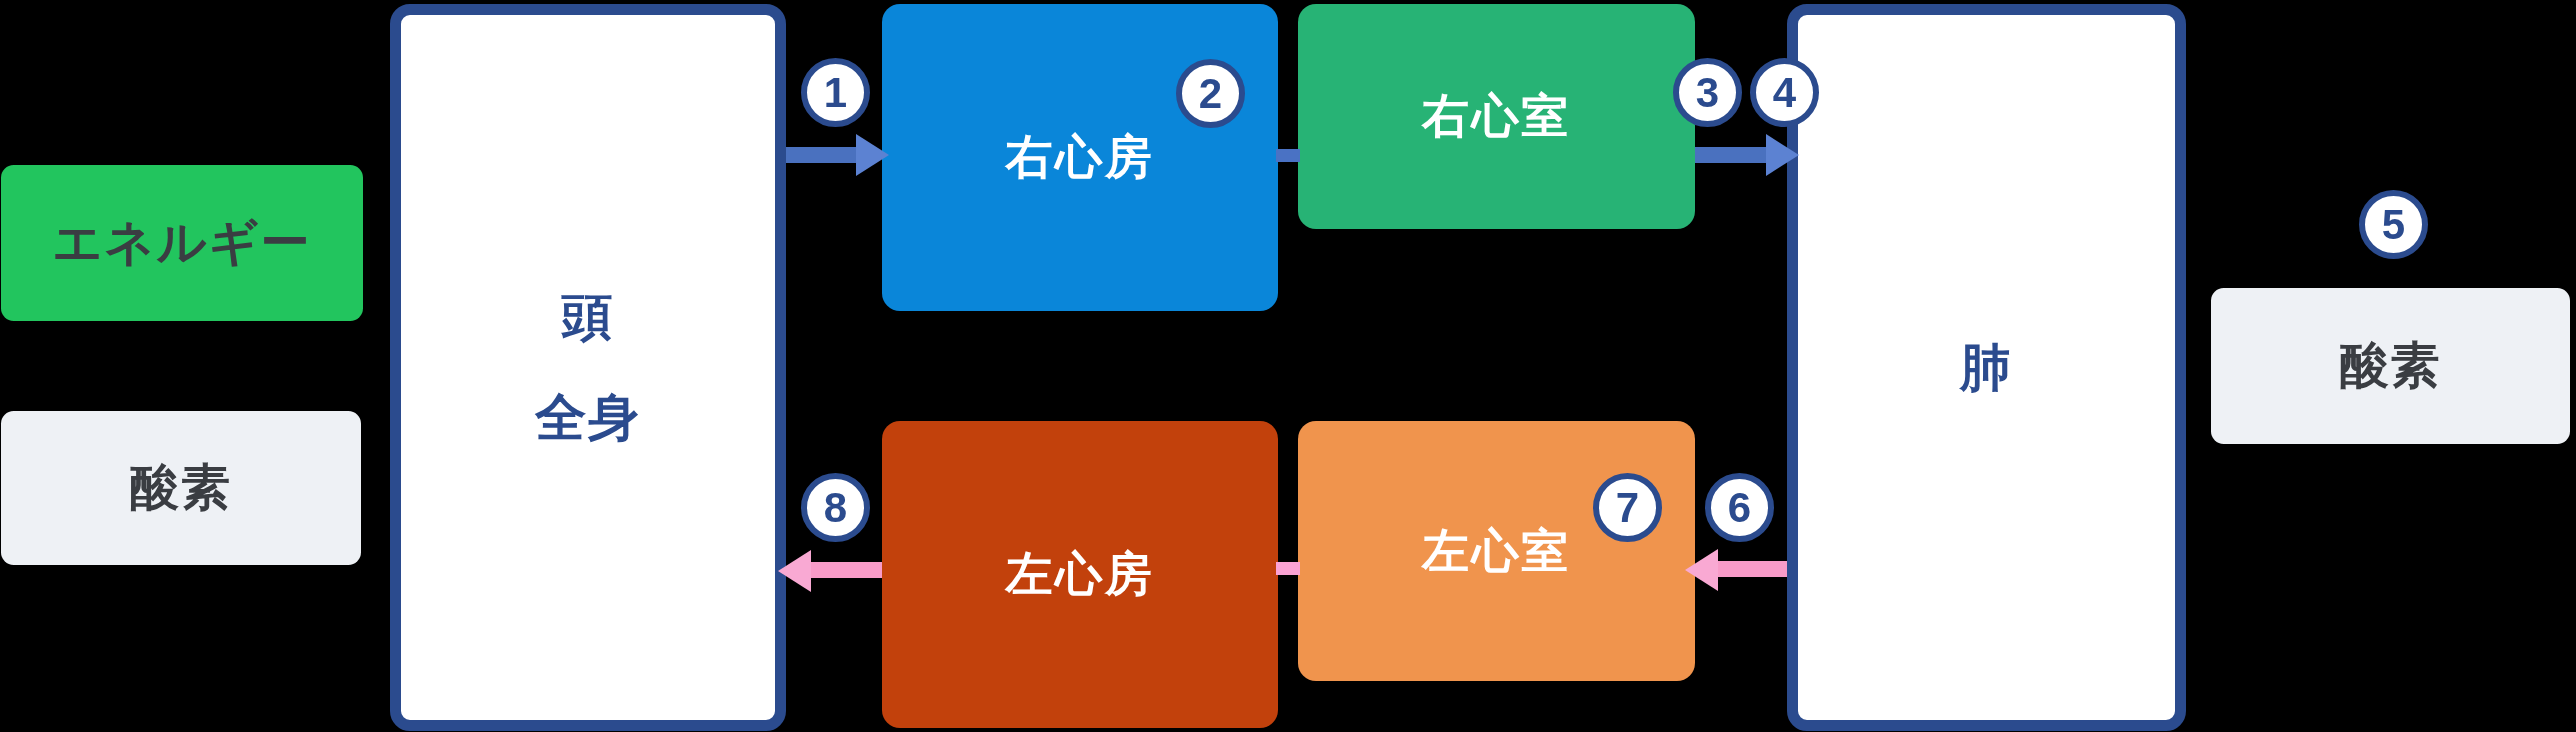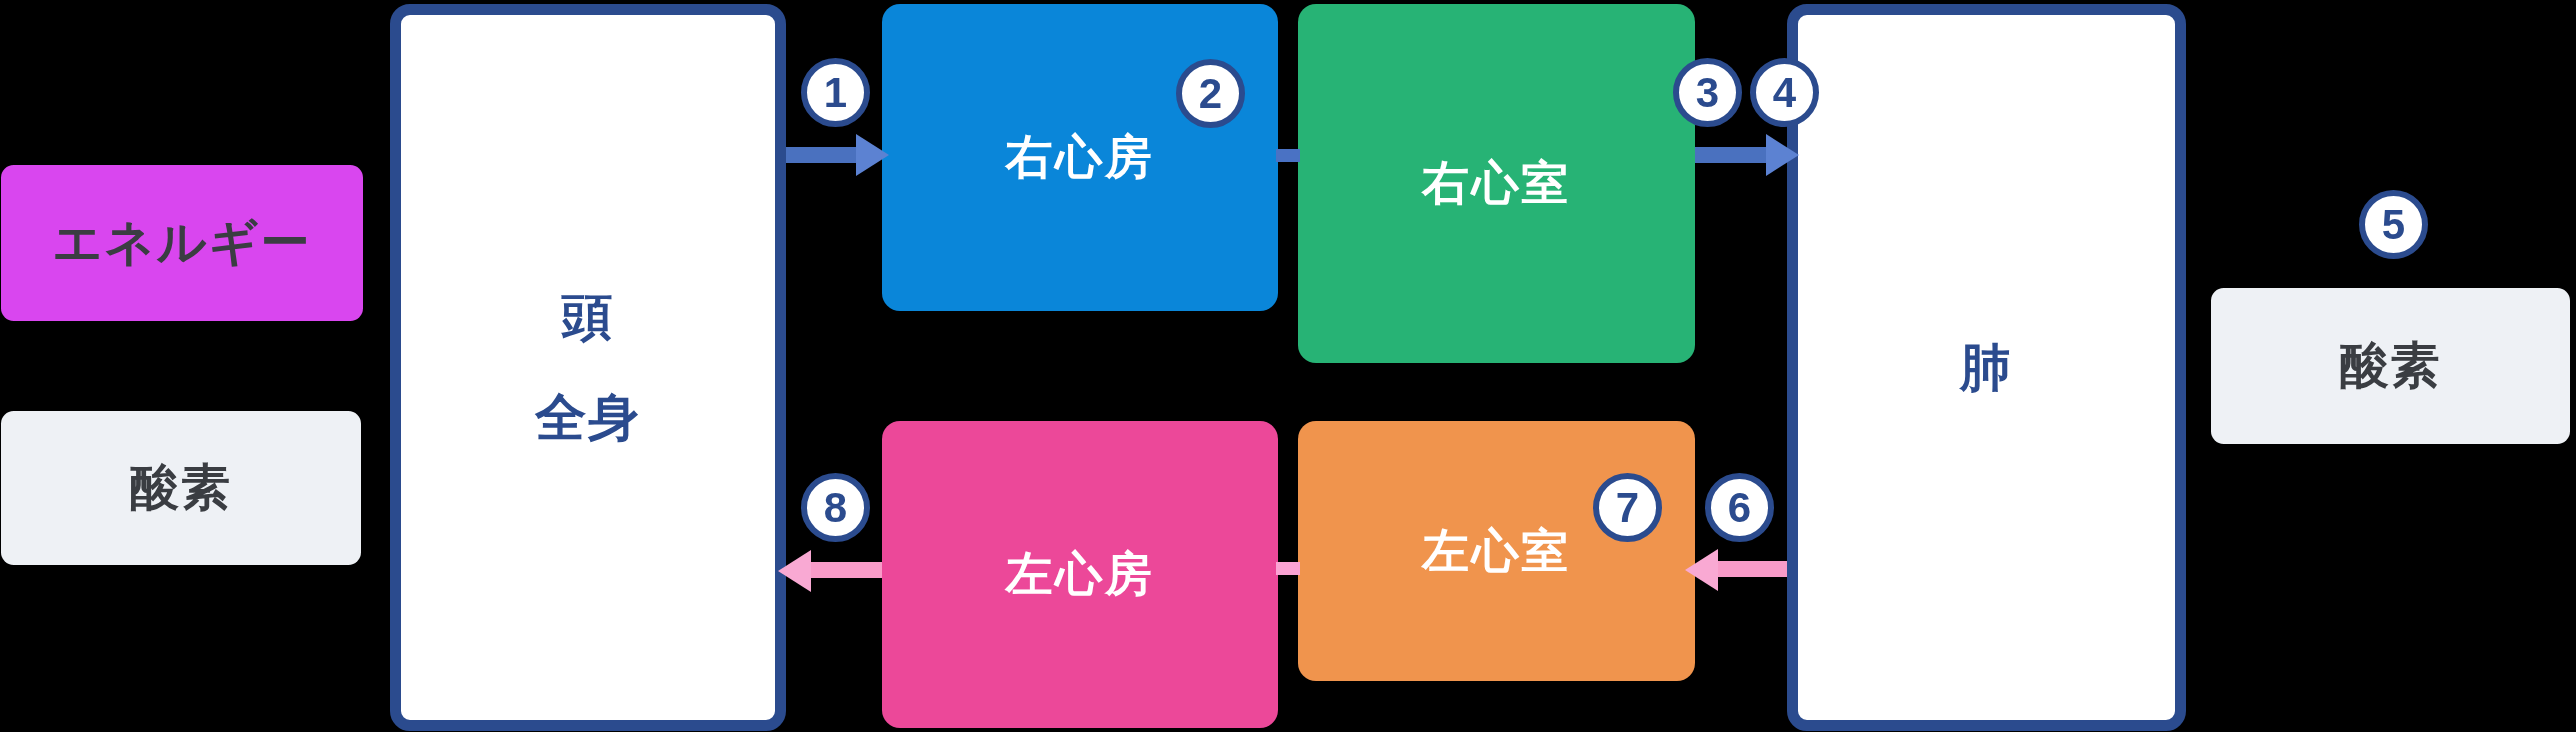--- a/index.html
+++ b/index.html
@@ -39,42 +39,42 @@
   .head{width:0;height:0;z-index:21;}
   .head.right{border-top:21px solid transparent;border-bottom:21px solid transparent;border-left:33px solid;}
   .head.left{border-top:21px solid transparent;border-bottom:21px solid transparent;border-right:33px solid;}
   .connector{height:12.7px;z-index:5;}
 </style>
 </head>
 <body>
 
 <div id="canvas">
 
-  <div class="abs chip" style="left: 0.9px; top: 165px; width: 362px; height: 156px; background-color: #d946ef;">
+  <div class="abs chip" style="left: 0.9px; top: 165px; width: 362px; height: 156px; background-color: #22c55e;">
     <span style="color: rgb(58, 61, 66);">エネルギー</span>
   </div>
 
   <div class="abs chip" style="left: 0.9px; top: 411px; width: 360px; height: 154px; background-color: rgb(238, 241, 245);">
     <span style="color: rgb(58, 61, 66);">酸素</span>
   </div>
 
   <div class="abs organ" style="left:390px;top:3.6px;width:396px;height:727px;">
     <span class="line">頭</span>
     <span class="line">全身</span>
   </div>
 
   <div class="abs chamber" style="left: 882px; top: 3.6px; width: 396px; height: 307px; background-color: rgb(10, 134, 217);">
     <span>右心房</span>
   </div>
 
-  <div class="abs chamber" style="left: 1298px; top: 3.6px; width: 397px; height: 359px; background-color: rgb(39, 179, 117);">
+  <div class="abs chamber" style="left: 1298px; top: 3.6px; width: 397px; height: 225px; background-color: rgb(39, 179, 117);">
     <span>右心室</span>
   </div>
 
-  <div class="abs chamber" style="left: 882px; top: 421px; width: 396px; height: 307px; background-color: #ec4899;">
+  <div class="abs chamber" style="left: 882px; top: 421px; width: 396px; height: 307px; background-color: #c2410c;">
     <span>左心房</span>
   </div>
 
   <div class="abs chamber" style="left: 1298px; top: 421px; width: 397px; height: 260px; background-color: rgb(240, 148, 77);">
     <span>左心室</span>
   </div>
 
   <div class="abs organ" style="left:1787px;top:3.6px;width:399px;height:727px;">
     <span class="line">肺</span>
   </div>

